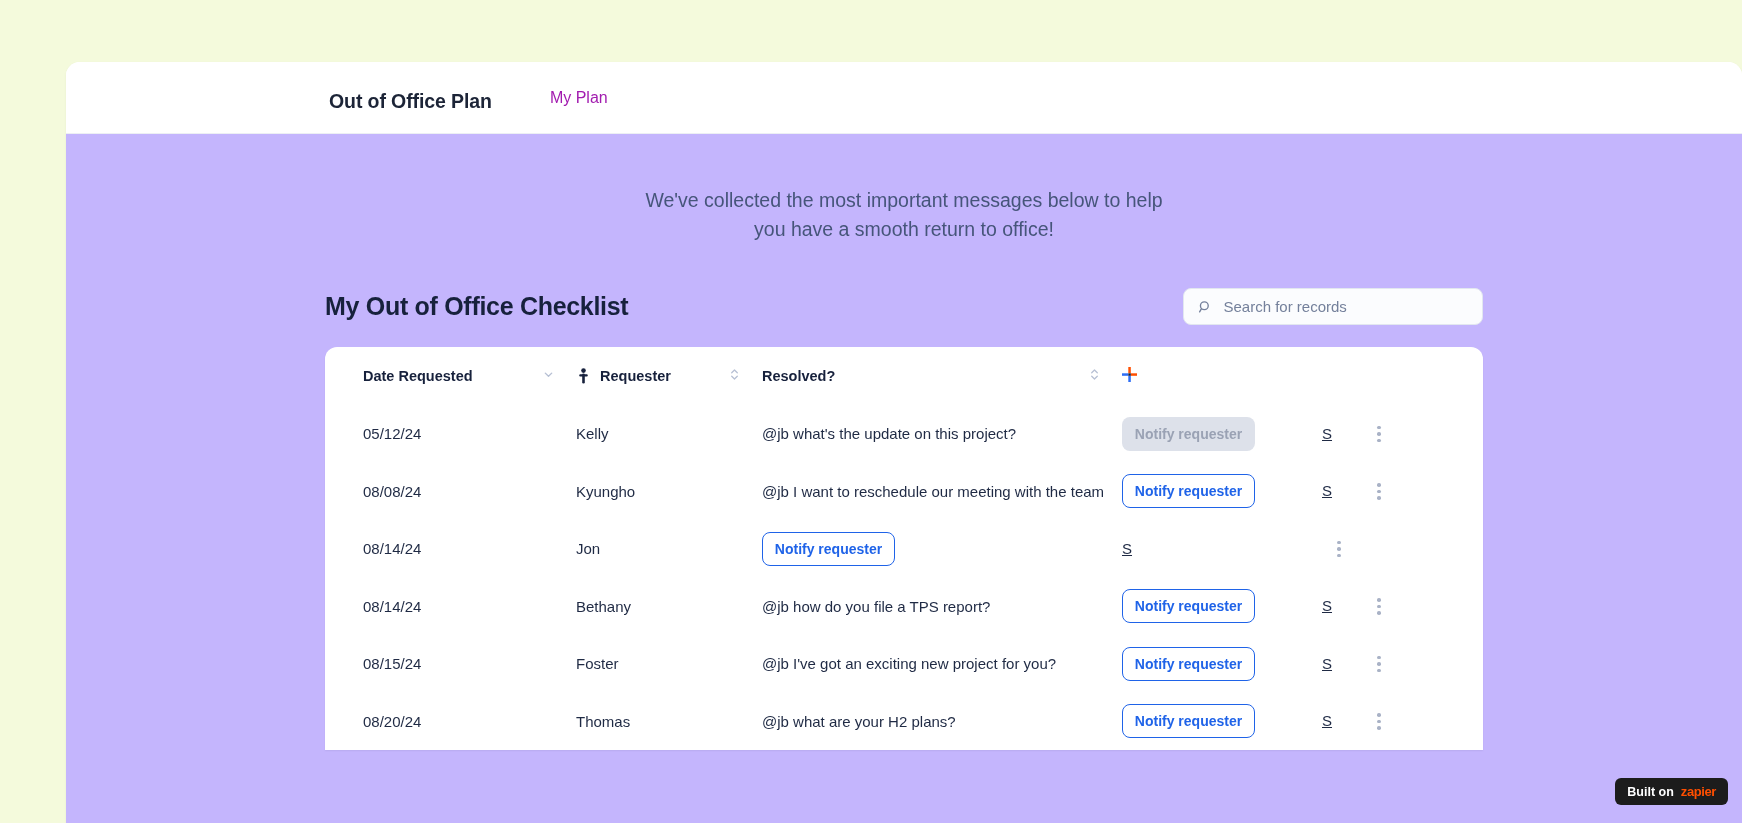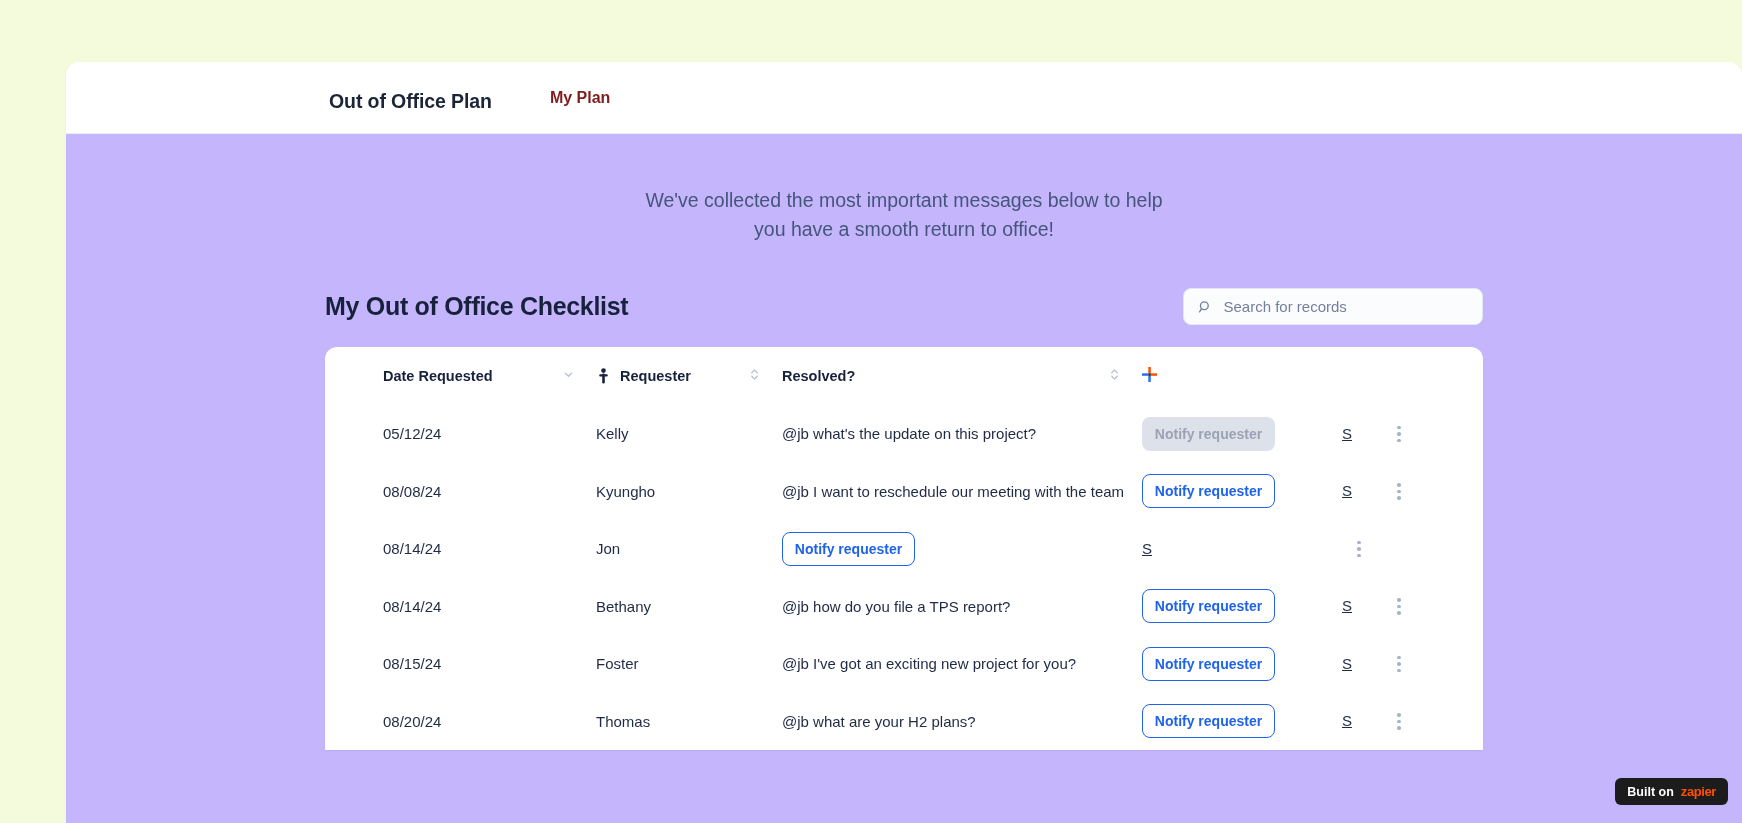--- a/index.html
+++ b/index.html
@@ -37,22 +37,22 @@
   .brand-title {
     font-size: 19.5px;
     font-weight: 700;
     color: #1c2437;
     letter-spacing: -0.1px;
     white-space: nowrap;
     margin-top: 8px;
   }
   .nav-tab {
     font-size: 16px;
-    font-weight: 700;
-    color: #7f1d1d;
+    font-weight: 400;
+    color: #a21caf;
     white-space: nowrap;
     cursor: pointer;
   }
   
   .canvas {
     position: relative;
     height: 745px;
     background: #c4b5fd;
     padding-top: 52px;
   }
@@ -106,21 +106,21 @@
     background: #ffffff;
     border-radius: 12px 12px 0 0;
     box-shadow: 0 1px 2px rgba(16,24,40,.06);
     overflow: hidden;
   }
   .t-row {
     display: grid;
     grid-template-columns: 213px 186px 360px 200px 34px 46px;
     align-items: center;
     height: 57.5px;
-    padding-left: 58px;
+    padding-left: 38px;
   }
   .t-head { height: 58px; }
   .th {
     display: flex;
     align-items: center;
     gap: 9px;
     font-size: 14.5px;
     font-weight: 700;
     color: #17213c;
     white-space: nowrap;

